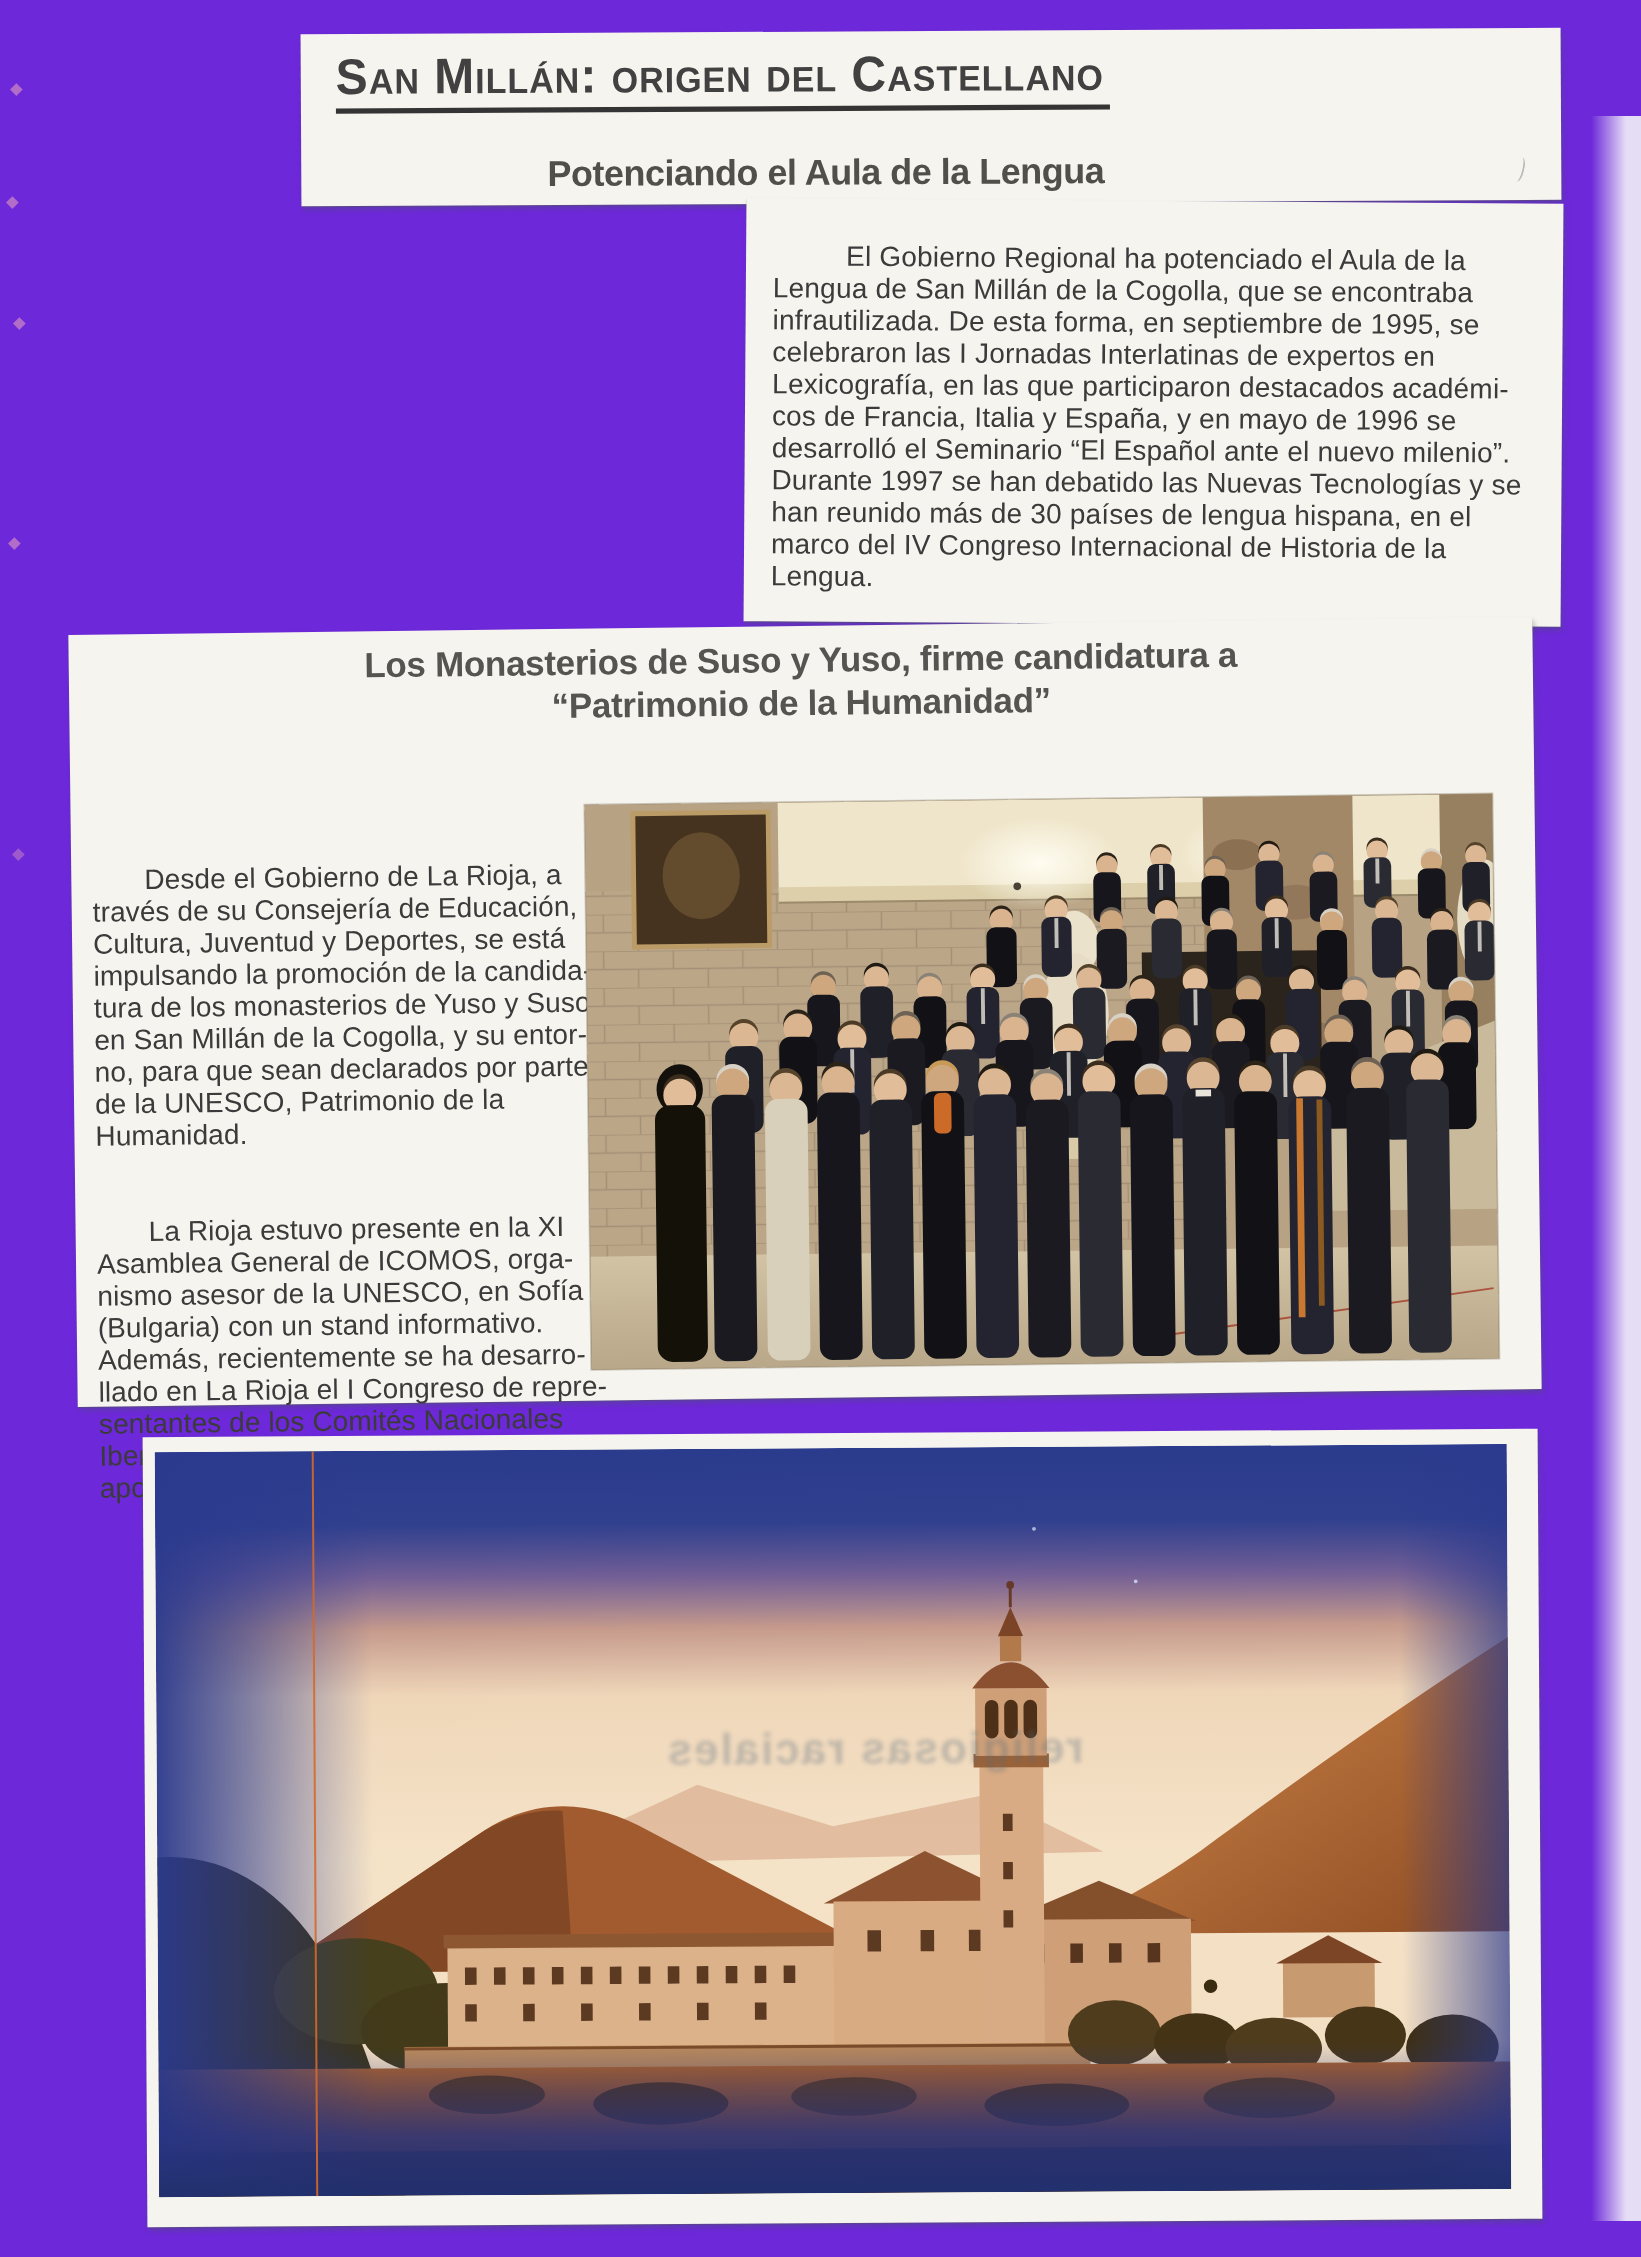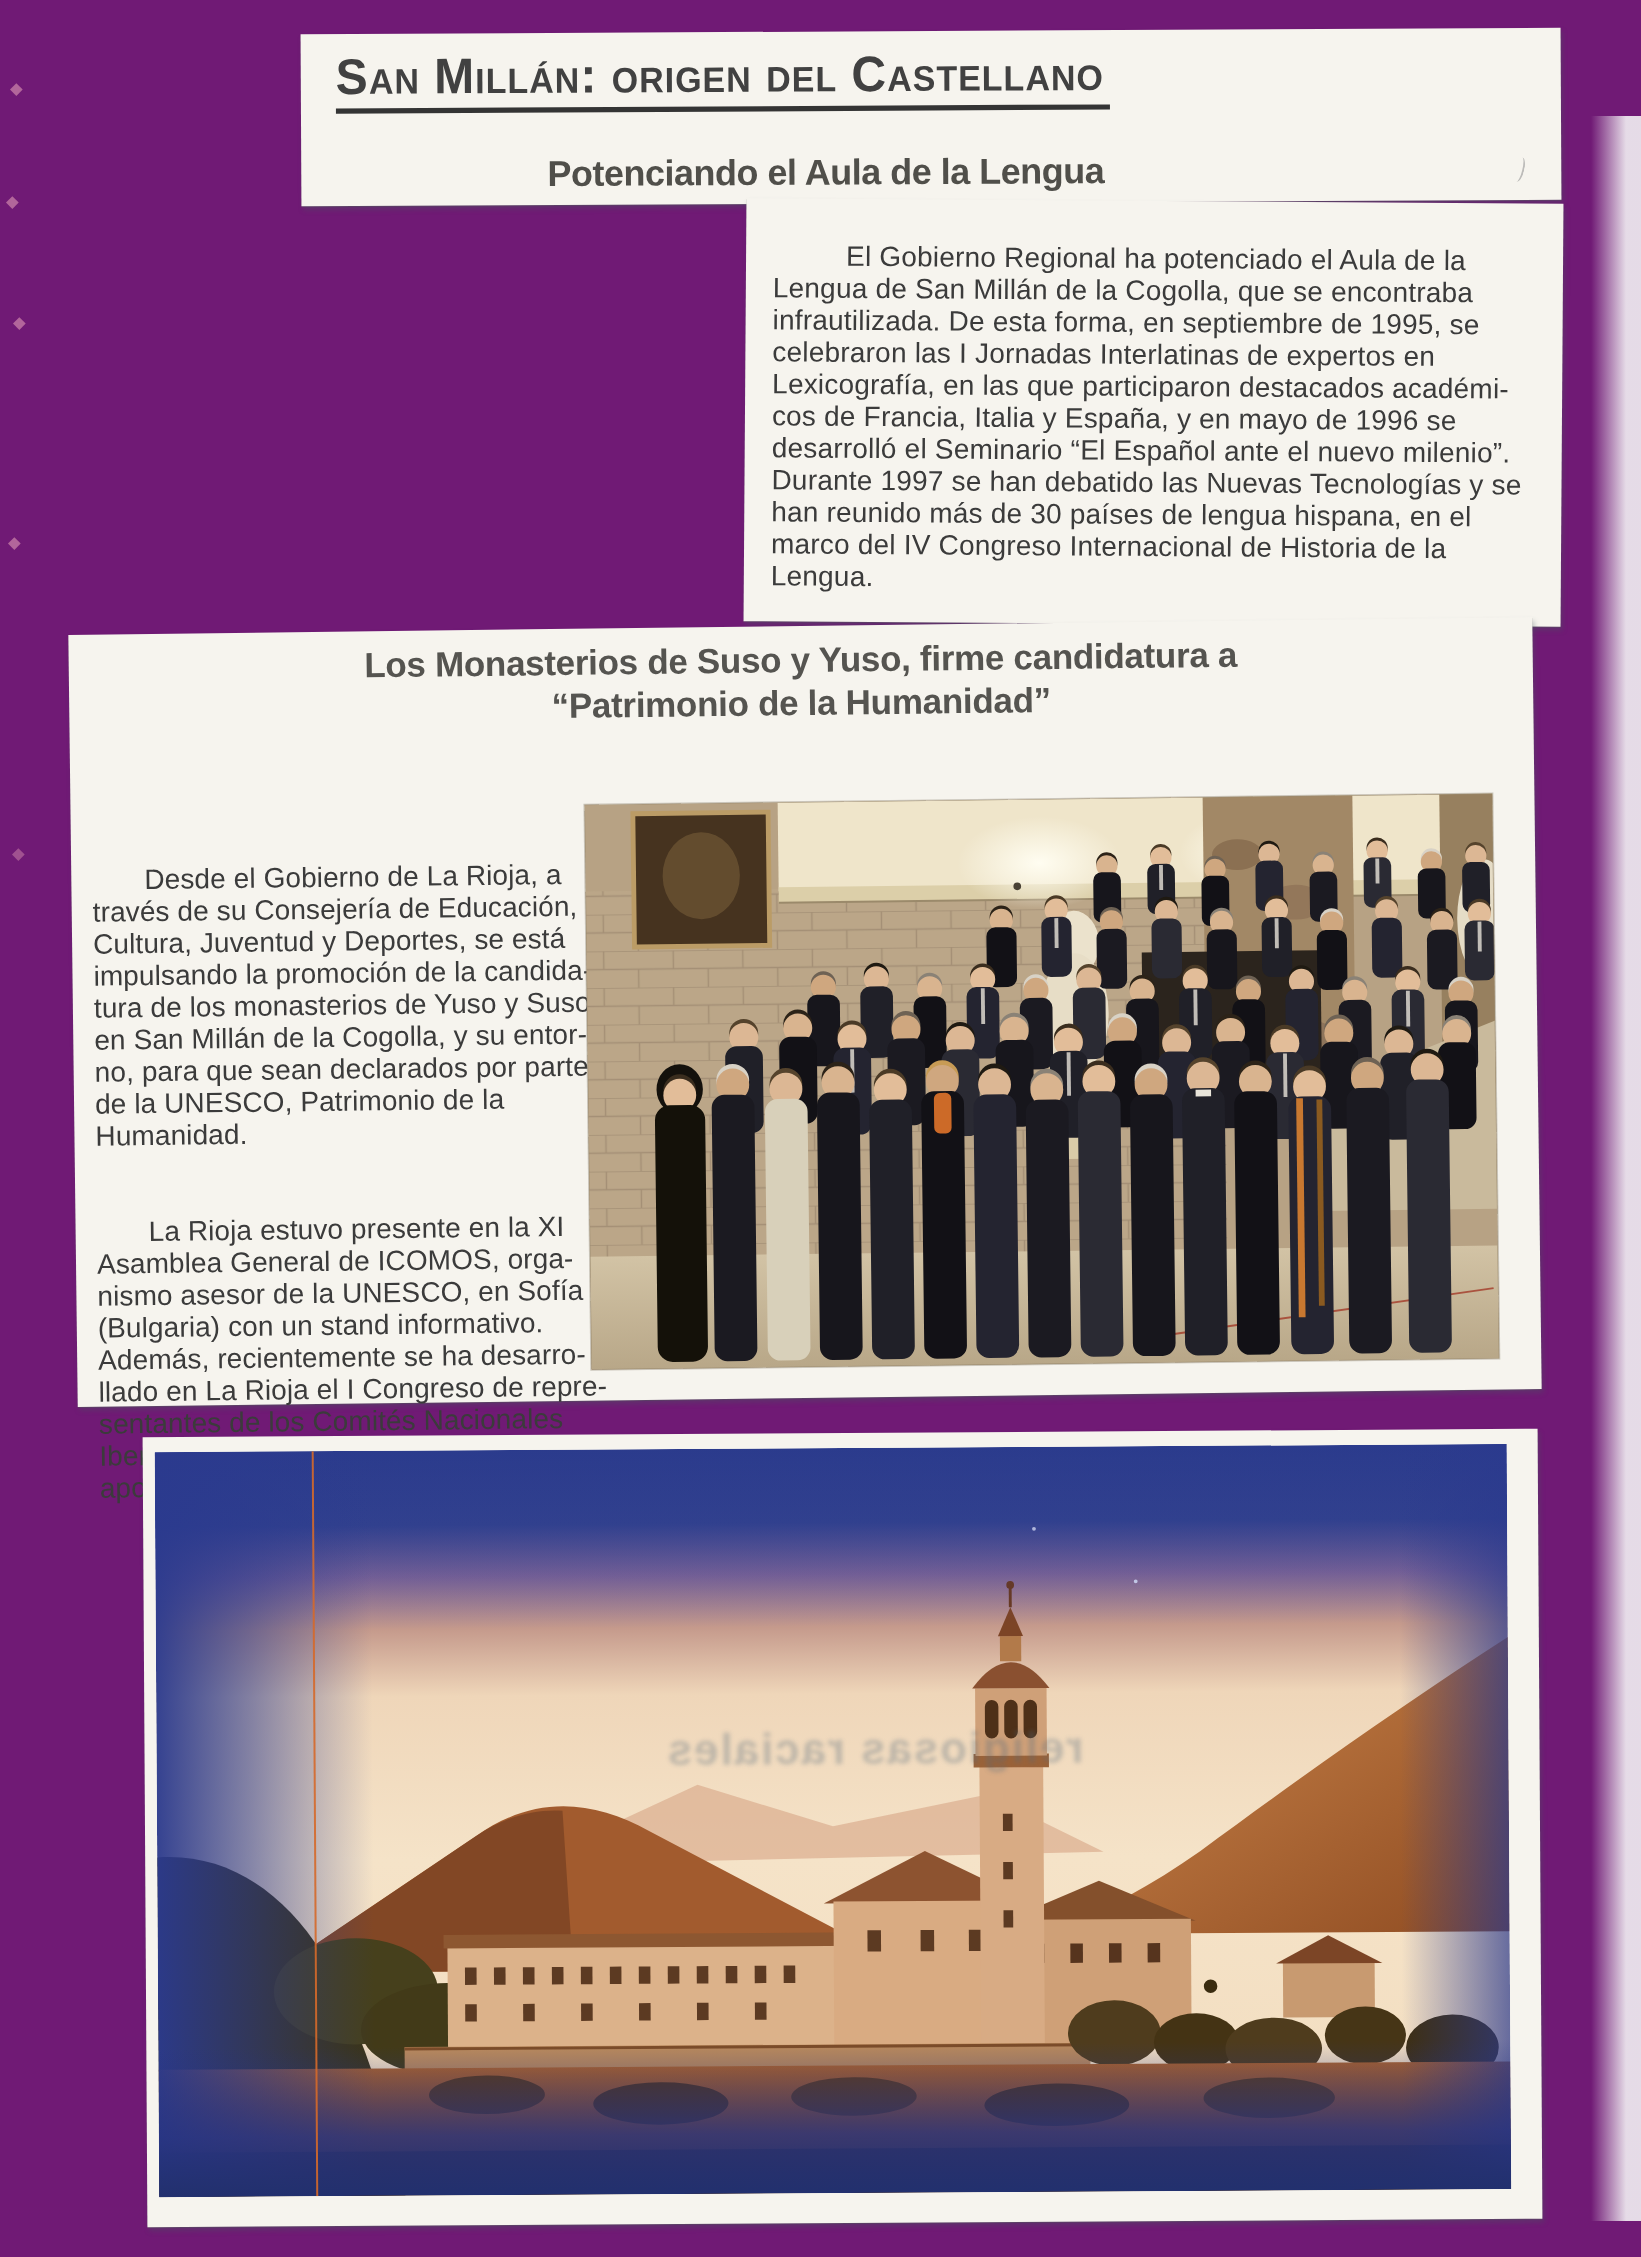--- a/index.html
+++ b/index.html
@@ -1,16 +1,16 @@
 <!DOCTYPE html>
 <html><head>
 <meta charset="utf-8">
 <style>
   html,body{margin:0;padding:0;background:#a9dfe7;}
-  .page{position:relative;width:1641px;height:2257px;background:#701a75;overflow:hidden;
+  .page{position:relative;width:1641px;height:2257px;background:#6d28d9;overflow:hidden;
         font-family:"Liberation Sans", sans-serif;}
   
   .right-scan-band{position:absolute;right:0;top:116px;width:50px;height:2105px;
      background:linear-gradient(to right, rgba(255,255,255,0), rgba(250,253,251,.85) 70%);}
   .speck{position:absolute;width:8.7px;height:8.7px;background:#e9a6ba;opacity:.55;transform:rotate(45deg);}
 
   .clip{position:absolute;background:#f6f4ee;
         box-shadow:1.9px 3.9px 5.8px rgba(70,90,95,.35), 0 1px 0 rgba(90,90,90,.4);}
 
   

